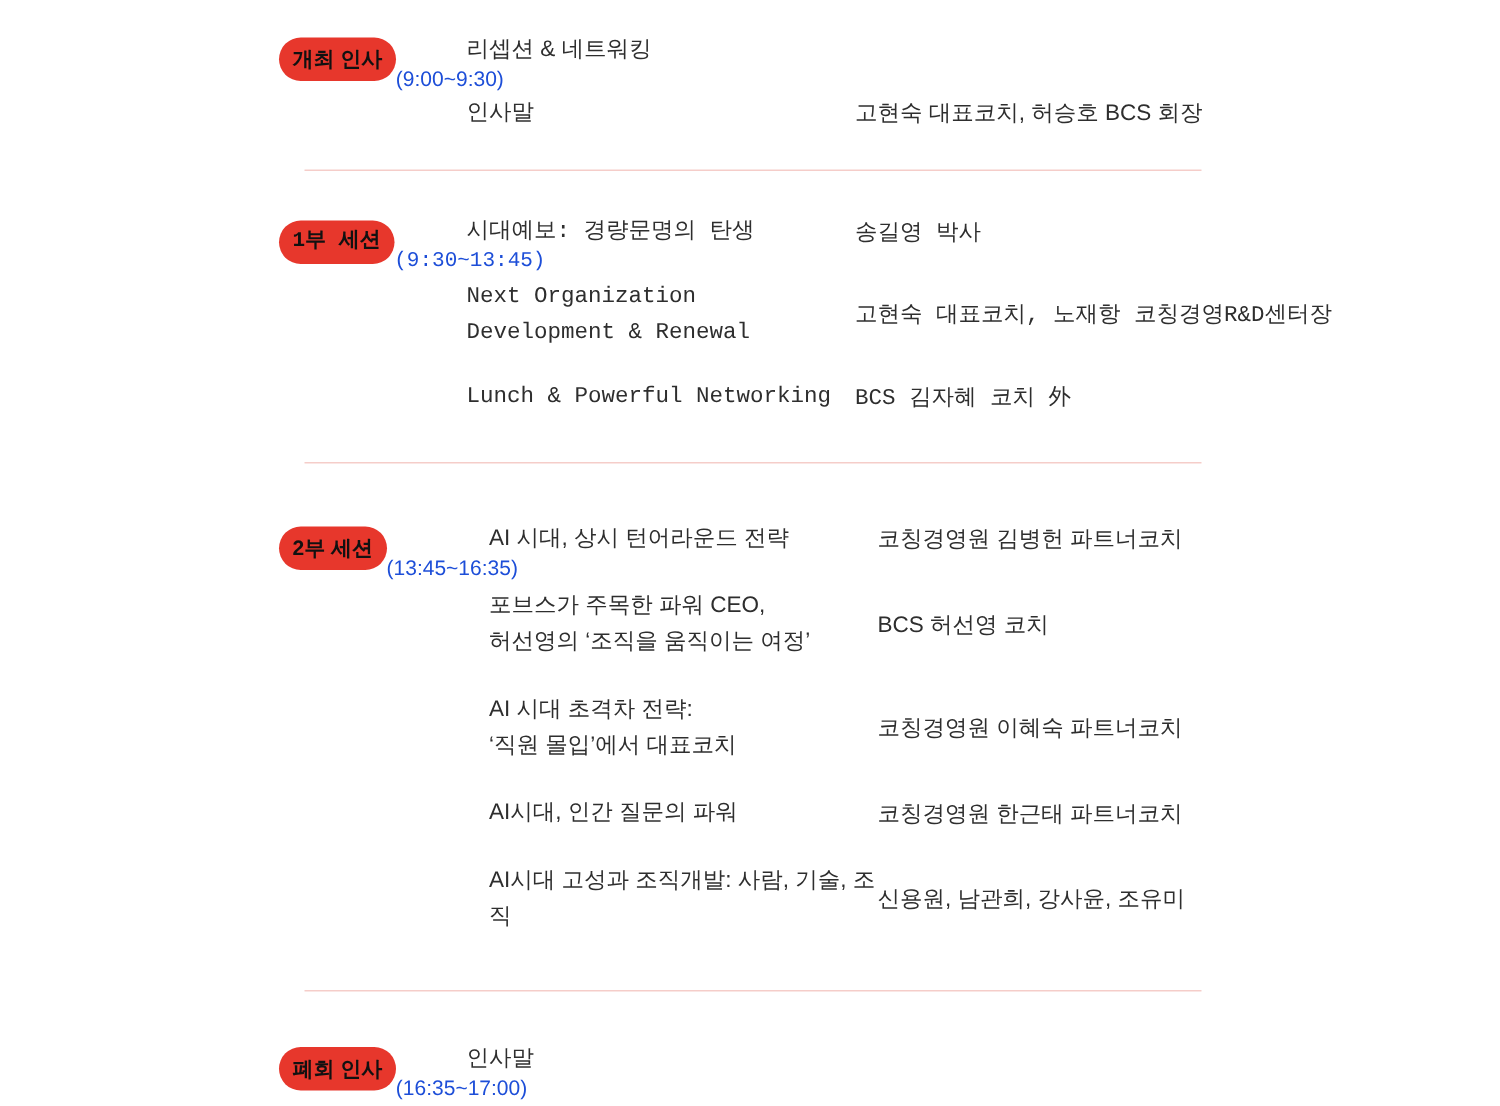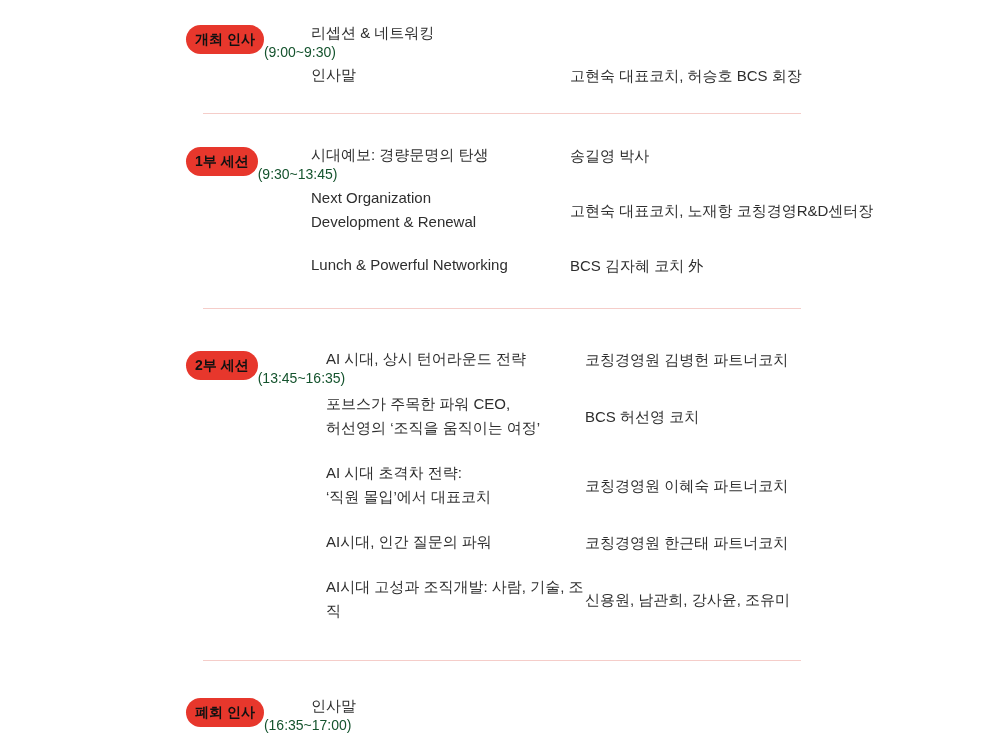--- a/index.html
+++ b/index.html
@@ -2,31 +2,31 @@
 <html><head>
 <meta charset="utf-8">
 <style>
   * { margin:0; padding:0; box-sizing:border-box; }
   html,body { width:1000px; height:737px; background:#ffffff; overflow:hidden; }
   body { font-family:"Liberation Sans", sans-serif; color:#2e2e2e; }
   .agenda { padding-left:186px; padding-right:20px; }
 
   .session { display:flex; }
   .session.s1 { padding-top:21px; padding-bottom:26px; --gap:18px; }
-  .session.s2 { padding-top:29px; padding-bottom:31px; --gap:19px; }
+  .session.s2 { padding-top:29px; padding-bottom:31px;font-family:Liberation Mono, monospace; --gap:19px; }
   .session.s3 { padding-top:38px; padding-bottom:37px;gap:15px; --gap:21px; }
   .session.s4 { padding-top:33px; padding-bottom:10px; --gap:18px; }
 
   .left-col { width:125px; flex-shrink:0; margin-top:-3px; }
   .badge-wrap { display:inline-flex; align-items:center; }
   .badge {
     background:#e7372c; color:#111111; font-weight:700; font-size:14px;
     line-height:19px; padding:5px 9px; border-radius:15px; white-space:nowrap;
   }
-  .time { margin-top:26px; font-size:14px; color:#14532d; white-space:nowrap; }
+  .time { margin-top:26px; font-size:14px; color:#1d4ed8; white-space:nowrap; }
 
   .rows { flex:1; display:flex; flex-direction:column; }
   .row { display:flex; align-items:center; }
   .row + .row { margin-top:var(--gap); }
   .title {
     width:259px; flex-shrink:0; font-size:15px; font-weight:500;
     line-height:24px; color:#2e2e2e; white-space:pre-line;
   }
   .speaker { flex:1; font-size:15px; font-weight:500; line-height:23px; color:#2e2e2e; }
 

